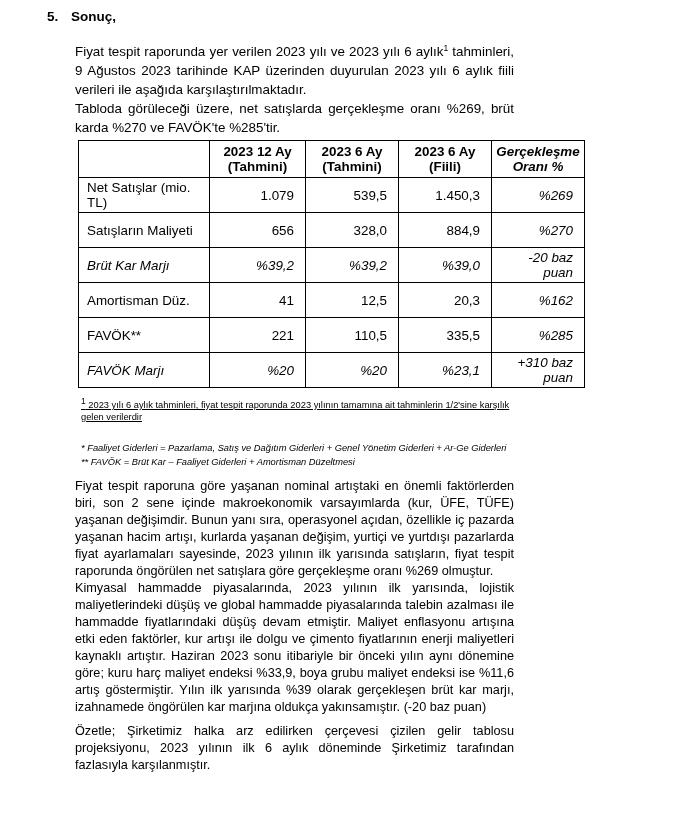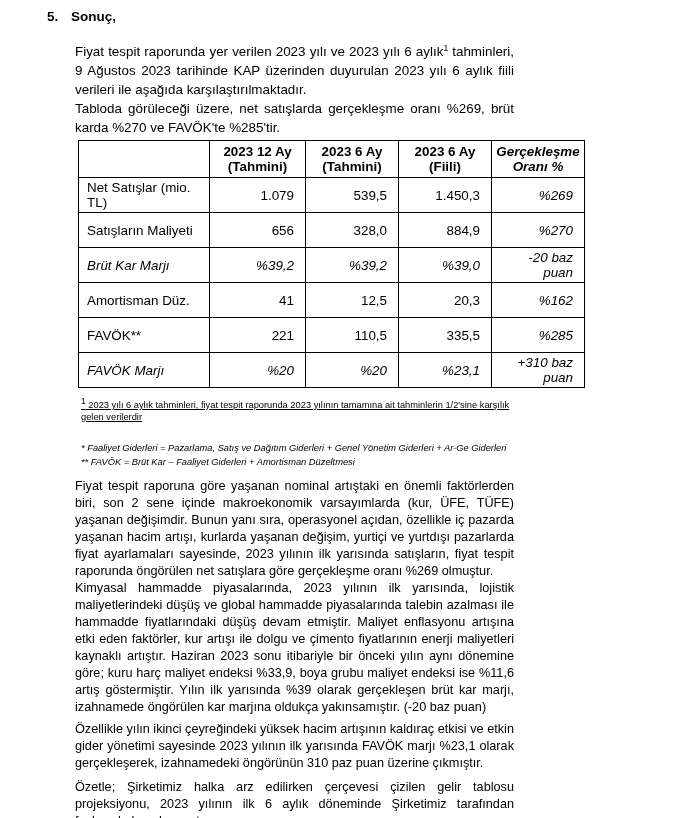--- a/index.html
+++ b/index.html
@@ -182,16 +182,15 @@
     </tbody>
   </table>
 
   <div class="fn-def"><sup class="fnref">1</sup><span> 2023 yılı 6 aylık tahminleri, fiyat tespit raporunda 2023 yılının tamamına ait tahminlerin 1/2'sine karşılık gelen verilerdir</span></div>
 
   <div class="fn-ast first">* Faaliyet Giderleri = Pazarlama, Satış ve Dağıtım Giderleri + Genel Yönetim Giderleri + Ar-Ge Giderleri</div>
   <div class="fn-ast">** FAVÖK = Brüt Kar – Faaliyet Giderleri + Amortisman Düzeltmesi</div>
 
   <p class="low-par p3">Fiyat tespit raporuna göre yaşanan nominal artıştaki en önemli faktörlerden biri, son 2 sene içinde makroekonomik varsayımlarda (kur, ÜFE, TÜFE) yaşanan değişimdir. Bunun yanı sıra, operasyonel açıdan, özellikle iç pazarda yaşanan hacim artışı, kurlarda yaşanan değişim, yurtiçi ve yurtdışı pazarlarda fiyat ayarlamaları sayesinde, 2023 yılının ilk yarısında satışların, fiyat tespit raporunda öngörülen net satışlara göre gerçekleşme oranı %269 olmuştur.</p>
   <p class="low-par p4">Kimyasal hammadde piyasalarında, 2023 yılının ilk yarısında, lojistik maliyetlerindeki düşüş ve global hammadde piyasalarında talebin azalması ile hammadde fiyatlarındaki düşüş devam etmiştir. Maliyet enflasyonu artışına etki eden faktörler, kur artışı ile dolgu ve çimento fiyatlarının enerji maliyetleri kaynaklı artıştır. Haziran 2023 sonu itibariyle bir önceki yılın aynı dönemine göre; kuru harç maliyet endeksi %33,9, boya grubu maliyet endeksi ise %11,6 artış göstermiştir. Yılın ilk yarısında %39 olarak gerçekleşen brüt kar marjı, izahnamede öngörülen kar marjına oldukça yakınsamıştır. (-20 baz puan)</p>
-  <p class="low-par p5">Özellikle yılın ikinci çeyreğindeki yüksek hacim artışının kaldıraç etkisi ve etkin gider yönetimi sayesinde 2023 yılının ilk yarısında FAVÖK marjı %23,1 olarak gerçekleşerek, izahnamedeki öngörünün 310 paz puan üzerine çıkmıştır.</p>
   <p class="low-par p6">Özetle; Şirketimiz halka arz edilirken çerçevesi çizilen gelir tablosu projeksiyonu, 2023 yılının ilk 6 aylık döneminde Şirketimiz tarafından fazlasıyla karşılanmıştır.</p>
 
 </div>
 
 </body></html>

